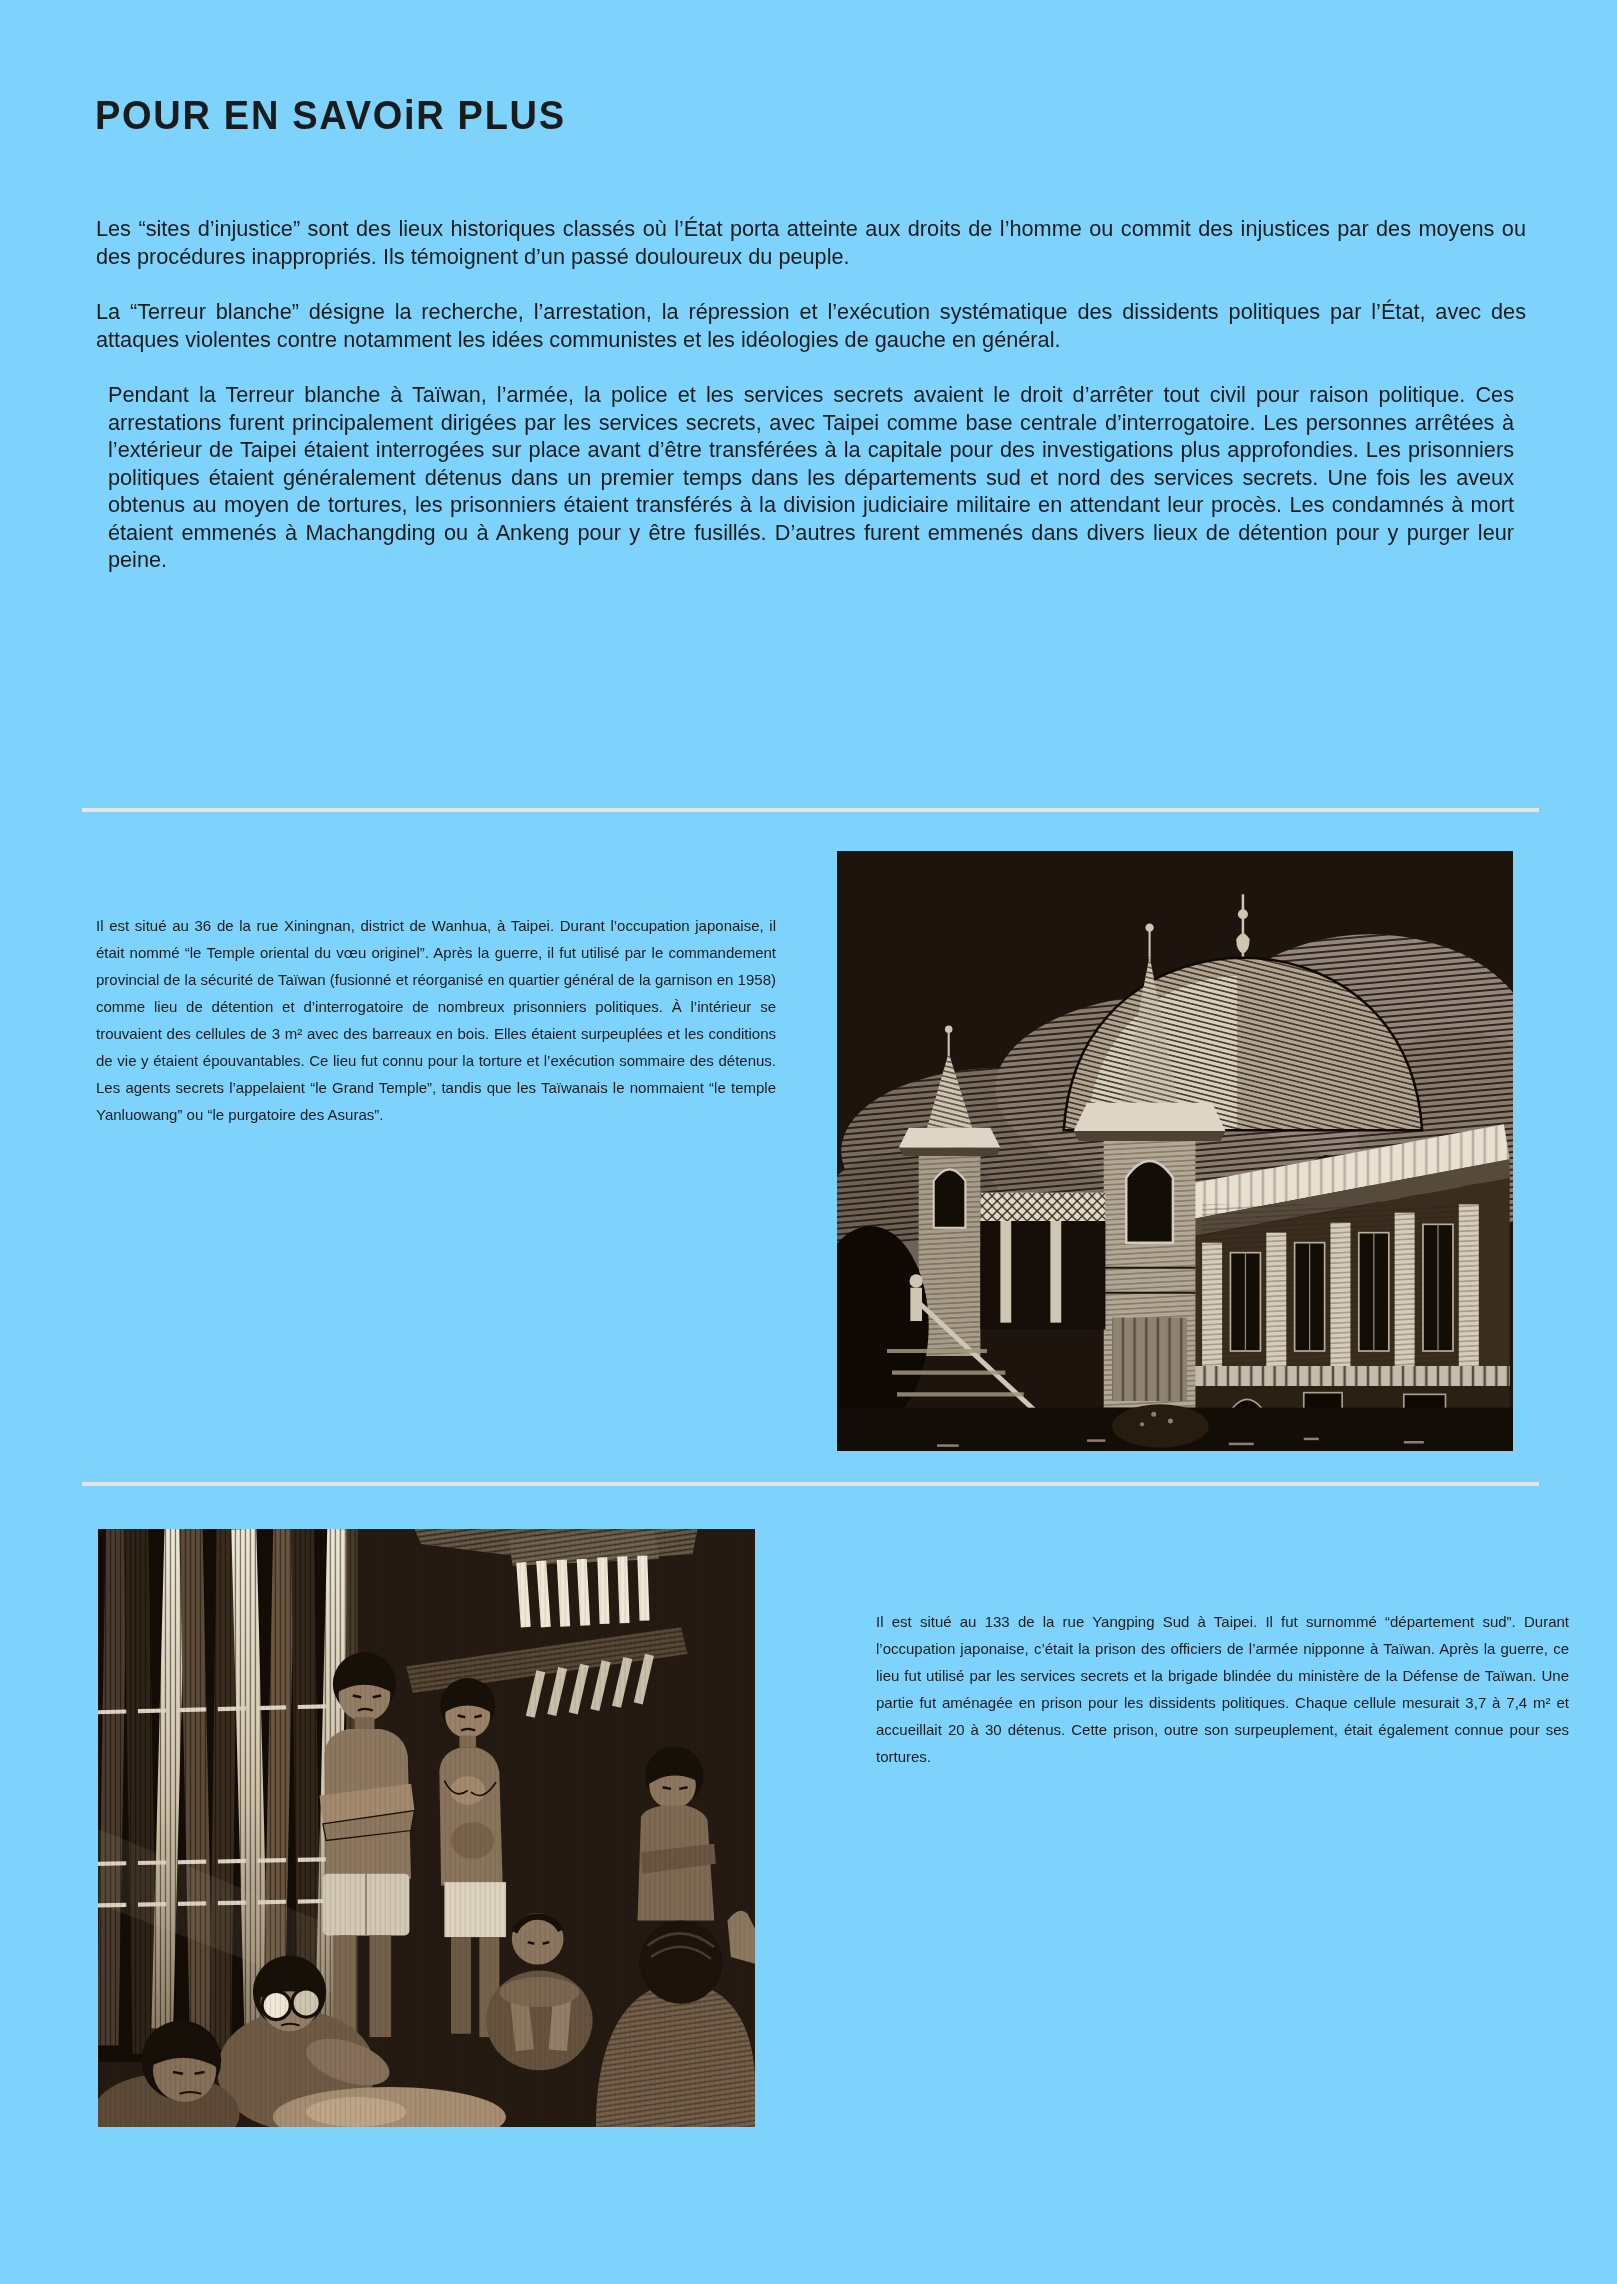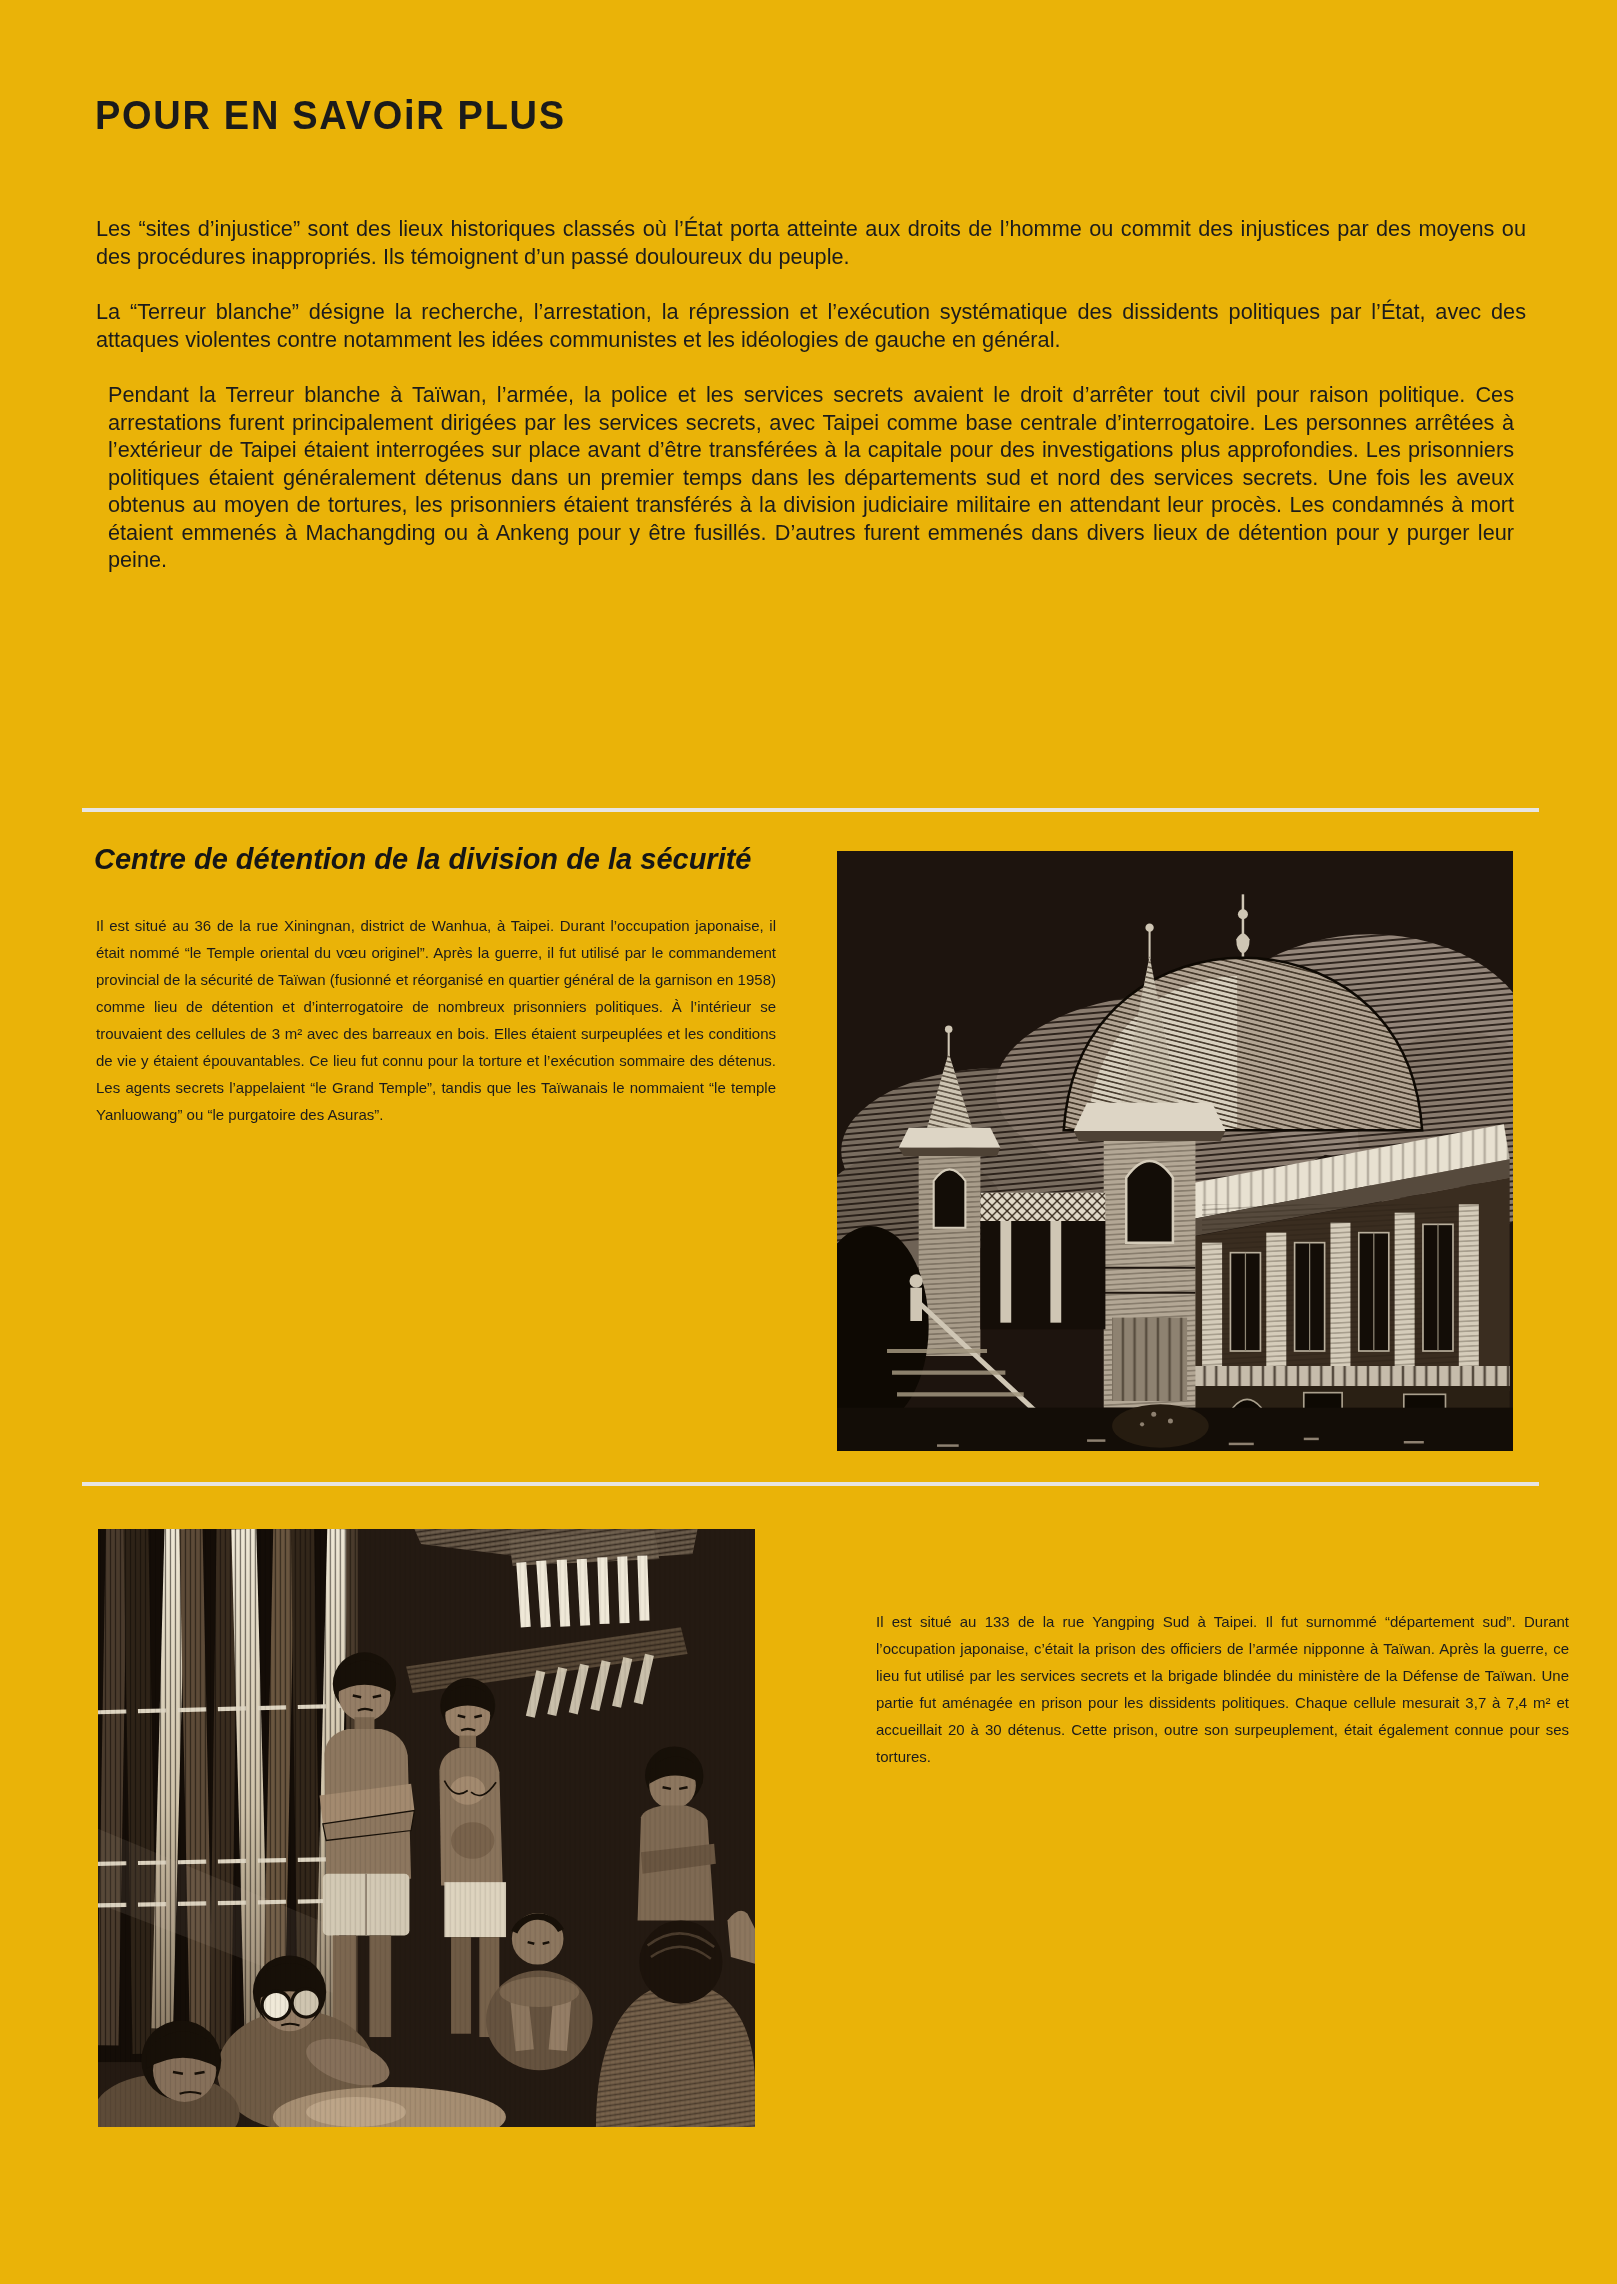--- a/index.html
+++ b/index.html
@@ -1,20 +1,20 @@
 <!DOCTYPE html>
 <html style="font-size:13.3px"><head>
 <meta charset="utf-8">
 <style>
   html,body{margin:0;padding:0;background:#ffffff;}
   .page{
     position:relative;
     width:1617px;
     height:2284px;
-    background:#eab308;
+    background:#7dd3fc;
     font-family:"Liberation Sans","DejaVu Sans",sans-serif;
     color:#1c1c1c;
     overflow:hidden;
   }
   .title{
     position:absolute;
     left:95px; top:93px;
     margin:0;
     font-size:38px;
     font-weight:700;
@@ -75,21 +75,20 @@
   <h1 class="title">POUR EN SAVOiR PLUS</h1>
 
   <div class="intro">
     <p>Les “sites d’injustice” sont des lieux historiques classés où l’État porta atteinte aux droits de l’homme ou commit des injustices par des moyens ou des procédures inappropriés. Ils témoignent d’un passé douloureux du peuple.</p>
     <p>La “Terreur blanche” désigne la recherche, l’arrestation, la répression et l’exécution systématique des dissidents politiques par l’État, avec des attaques violentes contre notamment les idées communistes et les idéologies de gauche en général.</p>
     <p class="np">Pendant la Terreur blanche à Taïwan, l’armée, la police et les services secrets avaient le droit d’arrêter tout civil pour raison politique. Ces arrestations furent principalement dirigées par les services secrets, avec Taipei comme base centrale d’interrogatoire. Les personnes arrêtées à l’extérieur de Taipei étaient interrogées sur place avant d’être transférées à la capitale pour des investigations plus approfondies. Les prisonniers politiques étaient généralement détenus dans un premier temps dans les départements sud et nord des services secrets. Une fois les aveux obtenus au moyen de tortures, les prisonniers étaient transférés à la division judiciaire militaire en attendant leur procès. Les condamnés à mort étaient emmenés à Machangding ou à Ankeng pour y être fusillés. D’autres furent emmenés dans divers lieux de détention pour y purger leur peine.</p>
   </div>
 
   <div class="divider d1"></div>
 
-  <h2 class="sec-heading" id="sec1-heading">Centre de détention de la division de la sécurité</h2>
   <p class="sec-body" id="sec1-body">Il est situé au 36 de la rue Xiningnan, district de Wanhua, à Taipei. Durant l’occupation japonaise, il était nommé “le Temple oriental du vœu originel”. Après la guerre, il fut utilisé par le commandement provincial de la sécurité de Taïwan (fusionné et réorganisé en quartier général de la garnison en 1958) comme lieu de détention et d’interrogatoire de nombreux prisonniers politiques. À l’intérieur se trouvaient des cellules de 3 m² avec des barreaux en bois. Elles étaient surpeuplées et les conditions de vie y étaient épouvantables. Ce lieu fut connu pour la torture et l’exécution sommaire des détenus. Les agents secrets l’appelaient “le Grand Temple”, tandis que les Taïwanais le nommaient “le temple Yanluowang” ou “le purgatoire des Asuras”.</p>
 
   <figure class="fig" id="fig-temple">
     <svg viewBox="0 0 811 720" preserveAspectRatio="none" aria-hidden="true">
       <defs>
         <pattern id="skyhatch" patternUnits="userSpaceOnUse" width="16" height="7" patternTransform="rotate(-5)">
           <line x1="0" y1="3.5" x2="16" y2="3.5" stroke="#1d140e" stroke-width="2.4"></line>
         </pattern>
         <pattern id="domehatch" patternUnits="userSpaceOnUse" width="14" height="6" patternTransform="rotate(14)">
           <line x1="0" y1="3" x2="14" y2="3" stroke="#3a2d20" stroke-width="1.8"></line>

